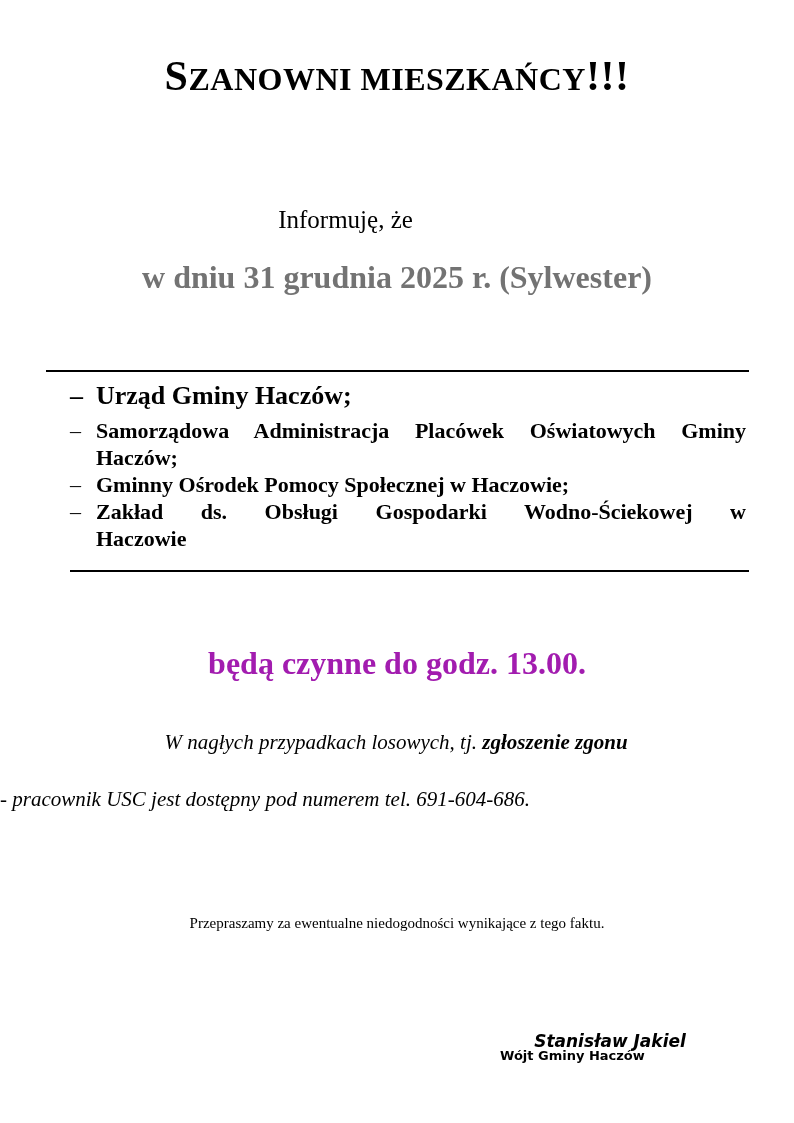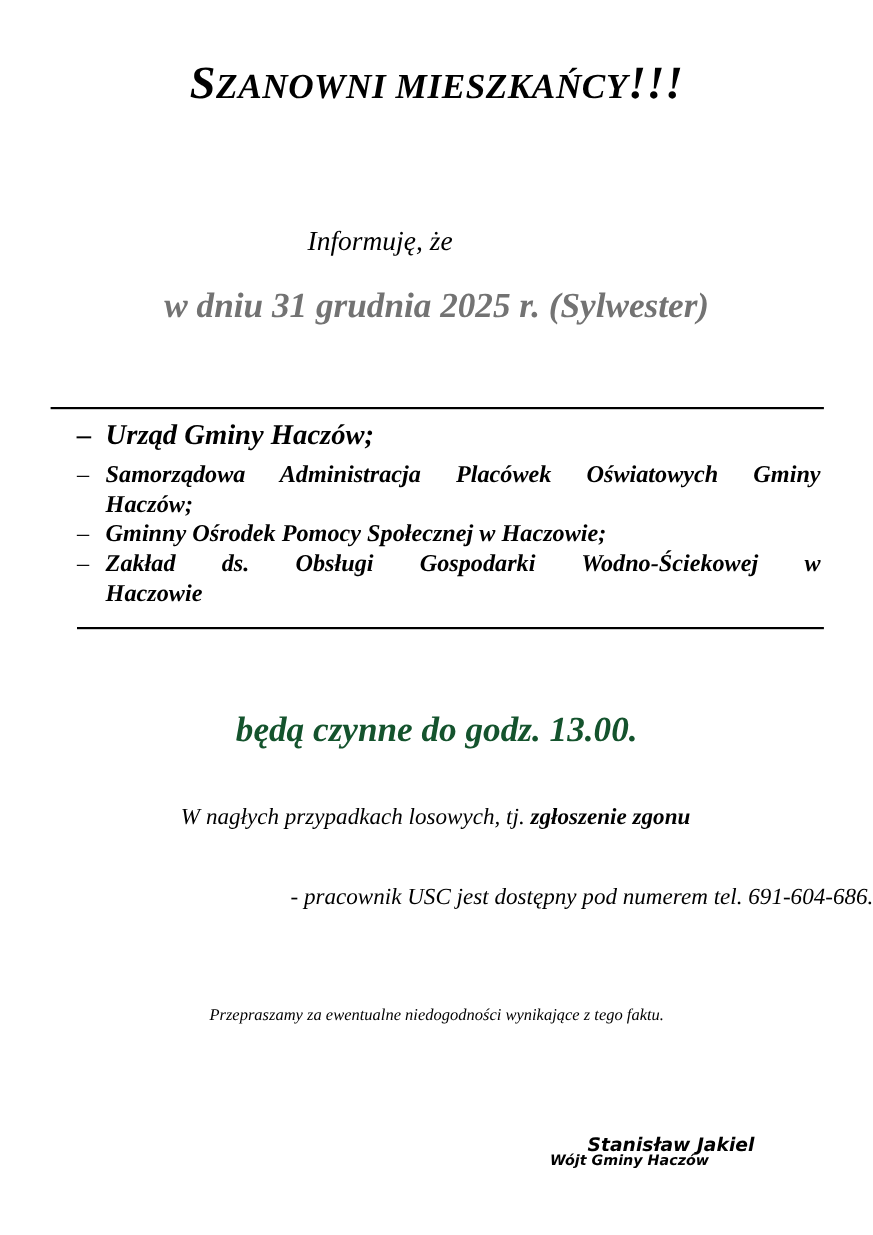--- a/index.html
+++ b/index.html
@@ -1,35 +1,35 @@
 <!DOCTYPE html>
 <html><head>
   <meta charset="utf-8">
   <style>
     html, body { margin: 0; padding: 0; background: #ffffff; }
     body { width: 794px; height: 1123px; position: relative; overflow: hidden; font-family: "Liberation Serif", serif; color: #000; }
-    .abs { position: absolute; font-style: italic; }
+    .abs { position: absolute; }
     .title { left: 0; width: 794px; top: 50px; text-align: center; font-weight: bold; font-size: 42px; line-height: 52px; letter-spacing: 0.5px; }
     .title .big { font-size: 42px; }
     .title .small { font-size: 32px; }
     .inform { left: 0; width: 691px; top: 204px; text-align: center; font-size: 25px; line-height: 32px; }
     .date { left: 0; width: 794px; top: 256px; text-align: center; font-size: 32px; font-weight: bold; line-height: 42px; }
     .rule-top { left: 46px; width: 703px; top: 370px; height: 0; border-top: 2px solid #000; }
     .rule-bottom { left: 70px; width: 679px; top: 570px; height: 0; border-top: 2px solid #000; }
     .list { left: 70px; width: 676px; top: 378px; font-weight: bold; font-family: "Liberation Serif", serif; }
     .item { display: flex; align-items: flex-start; }
     .item .dash { width: 26px; flex: none; text-align: left; font-weight: normal; }
     .item .txt { flex: 1; text-align: justify; text-align-last: left; }
     .item.first { font-size: 26px; line-height: 36px; }
     .item.first .dash { font-weight: bold; }
     .item.sub { font-size: 22px; line-height: 27px; }
     .hours { left: 0; width: 794px; top: 642px; text-align: center; font-size: 32px; font-weight: bold; line-height: 42px; }
     .emergency { left: 0; width: 792px; top: 728px; text-align: center; font-size: 21px; font-style: italic; line-height: 28px; }
     .emergency b { font-style: italic; font-weight: bold; }
-    .phone { left: 0; width: 794px; top: 785px; text-align: right; font-size: 21px; font-style: italic; line-height: 28px; margin-top: 16px; }
+    .phone { left: 0; width: 794px; top: 785px; text-align: left; font-size: 21px; font-style: italic; line-height: 28px; }
     .apology { left: 0; width: 794px; top: 910px; text-align: center; font-size: 15px; line-height: 26px; }
     .sig1 { left: 500px; width: 220px; top: 1046px; text-align: left; font-family: "DejaVu Sans", sans-serif; font-size: 13px; font-weight: bold; line-height: 20px; }
     .sig2 { left: 500px; width: 220px; top: 1031px; text-align: center; font-family: "DejaVu Sans", sans-serif; font-size: 17px; font-weight: bold; font-style: italic; line-height: 20px; }
   </style>
 </head>
 <body>
 
 <div class="abs title"><span class="big">S</span><span class="small">ZANOWNI MIESZKAŃCY</span><span class="big">!!!</span></div>
 
 <div class="abs inform">Informuję, że</div>
@@ -52,21 +52,21 @@
     <span class="txt">Gminny Ośrodek Pomocy Społecznej w Haczowie;</span>
   </div>
   <div class="item sub">
     <span class="dash">–</span>
     <span class="txt" style="word-spacing:22px">Zakład ds. Obsługi Gospodarki Wodno-Ściekowej w Haczowie</span>
   </div>
 </div>
 
 <div class="abs rule-bottom"></div>
 
-<div class="abs hours" style="color:#14532d">będą czynne do godz. 13.00.</div>
+<div class="abs hours" style="color:#a21caf">będą czynne do godz. 13.00.</div>
 
 <div class="abs emergency"><span>W nagłych przypadkach losowych, tj. </span><b>zgłoszenie zgonu</b></div>
 
 <div class="abs phone">-  pracownik USC jest dostępny pod numerem tel. 691-604-686.</div>
 
 <div class="abs apology">Przepraszamy za ewentualne niedogodności wynikające z tego faktu.</div>
 
 <div class="abs sig1">Wójt Gminy Haczów</div>
 <div class="abs sig2">Stanisław Jakiel</div>
 

